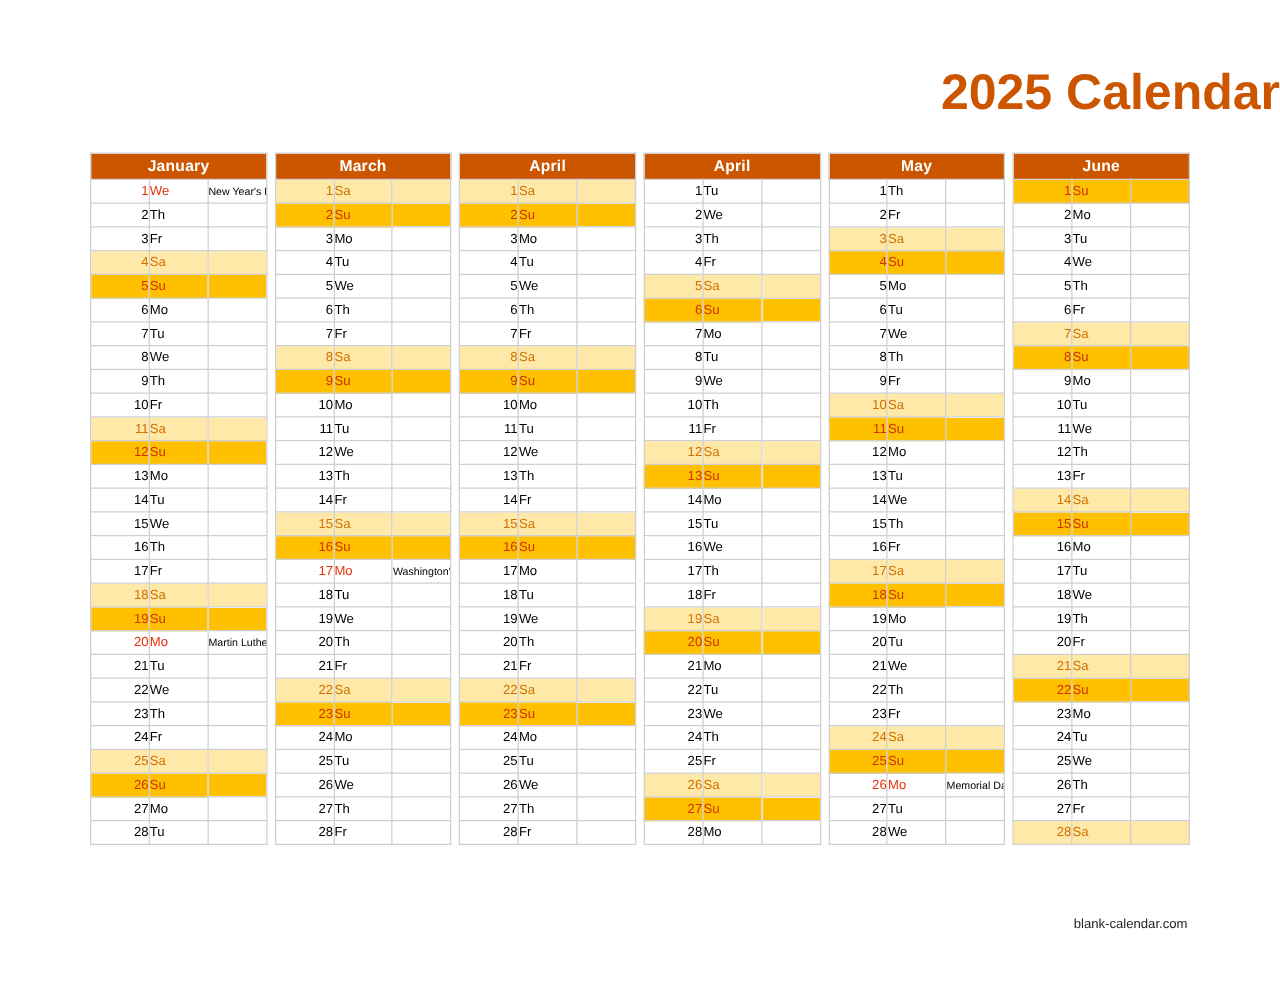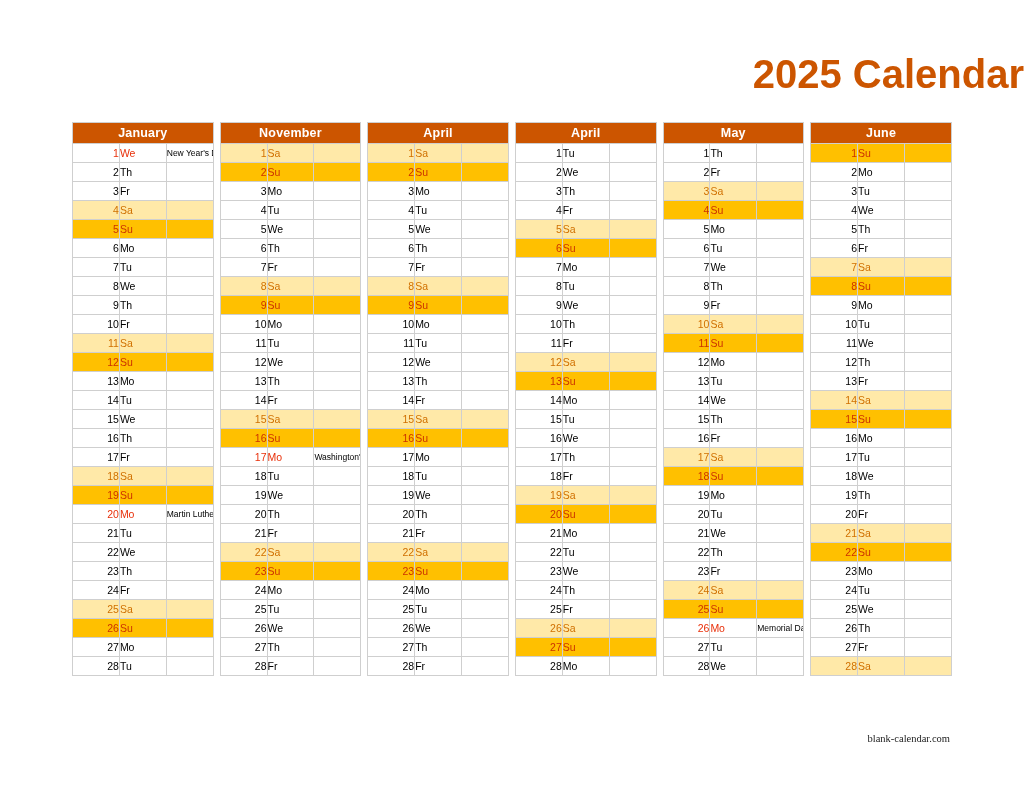--- a/index.html
+++ b/index.html
@@ -91,37 +91,36 @@
     line-height: 18px;
     white-space: nowrap;
     overflow: hidden;
   }
   .credit {
     position: absolute;
     right: 74px;
     top: 733px;
     font-size: 10.5px;
     color: #222;
-    font-family: Liberation Serif, serif;
   }
 </style>
 <style>[data-daytype="sat"]{background:#ffe9a8;}[data-daytype="sat"].dnum,[data-daytype="sat"].dow{color:#d07000;}[data-daytype="sun"]{background:#ffc000;}[data-daytype="sun"].dnum,[data-daytype="sun"].dow{color:#cc3300;}[data-daytype="hol"].dnum,[data-daytype="hol"].dow{color:#e8300a;}[data-daytype="empty"]{background:#ffffff;}</style></head>
 <body>
 
 <div class="page">
 
   <div class="title">2025 Calendar</div>
 
   <div class="cal-wrap">
     <table class="cal">
       <thead>
         <tr>
           <th class="month-head" colspan="3">January</th>
           <th class="spacer-head"></th>
-          <th class="month-head" colspan="3">November</th>
+          <th class="month-head" colspan="3">March</th>
           <th class="spacer-head"></th>
           <th class="month-head" colspan="3">April</th>
           <th class="spacer-head"></th>
           <th class="month-head" colspan="3">April</th>
           <th class="spacer-head"></th>
           <th class="month-head" colspan="3">May</th>
           <th class="spacer-head"></th>
           <th class="month-head" colspan="3">June</th>
         </tr>
       </thead>

